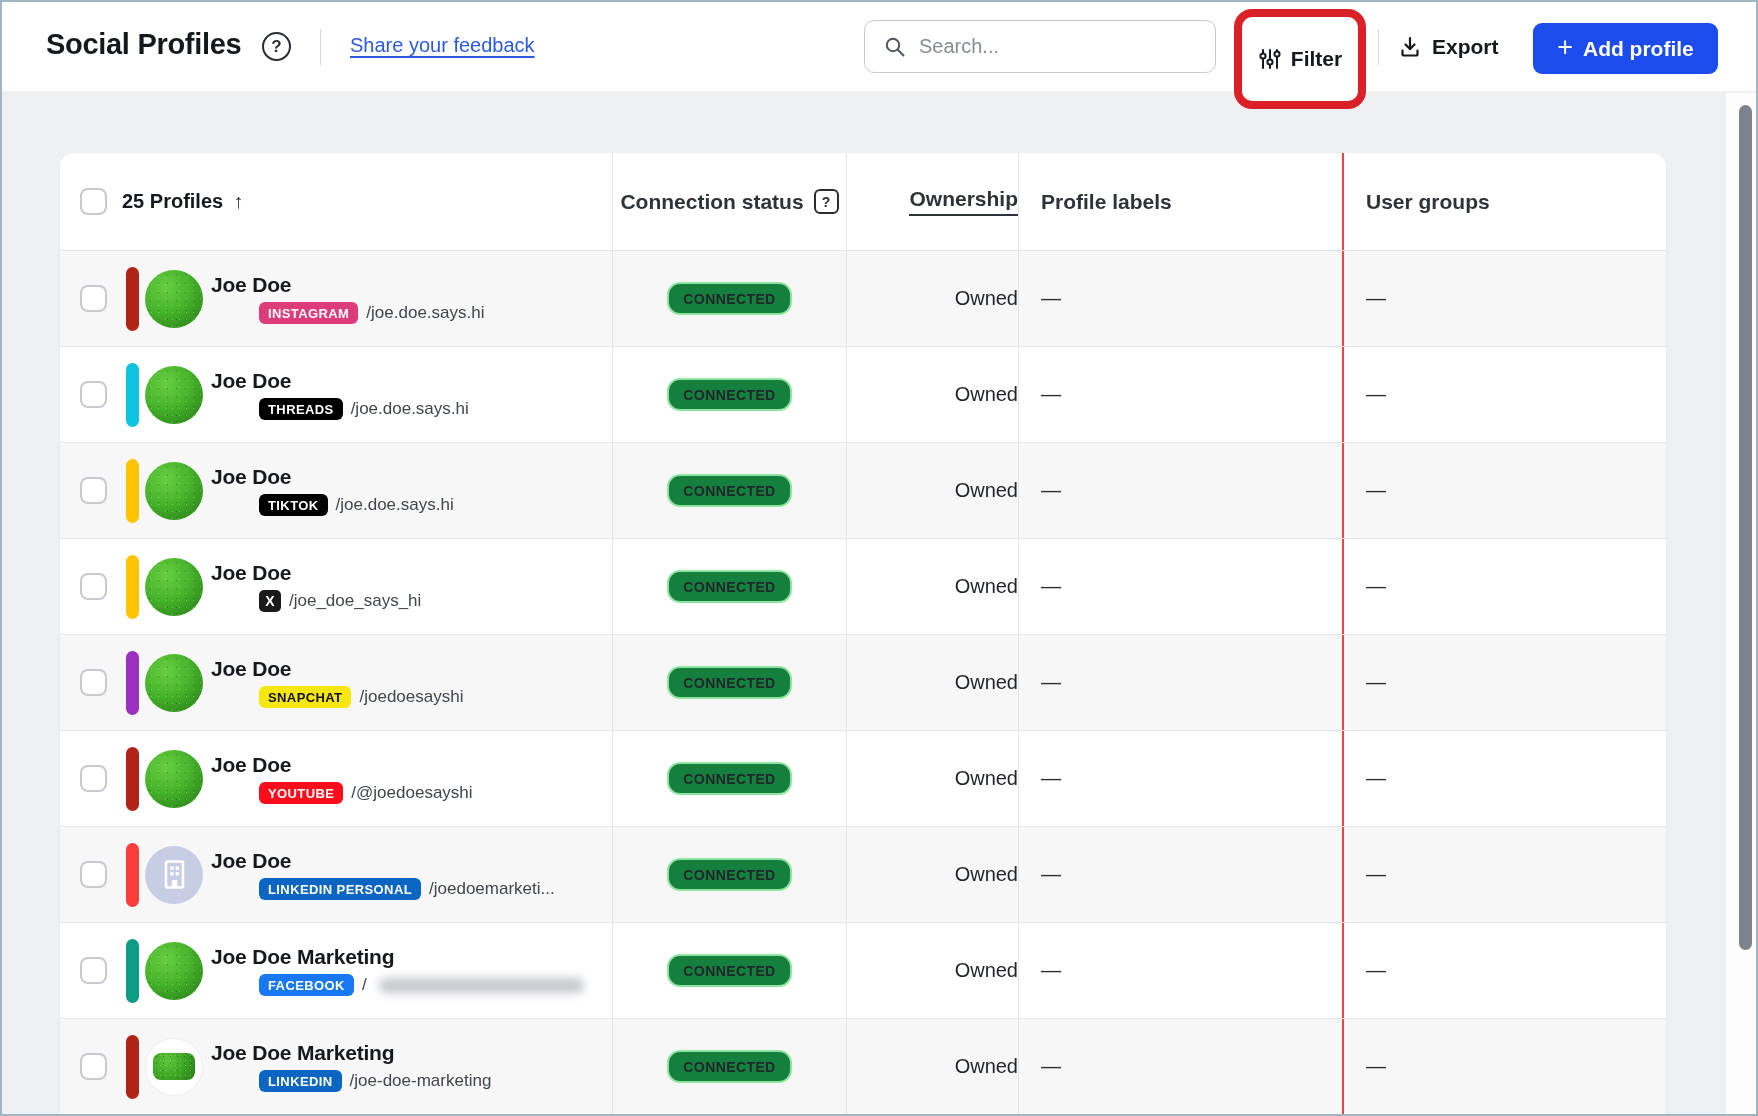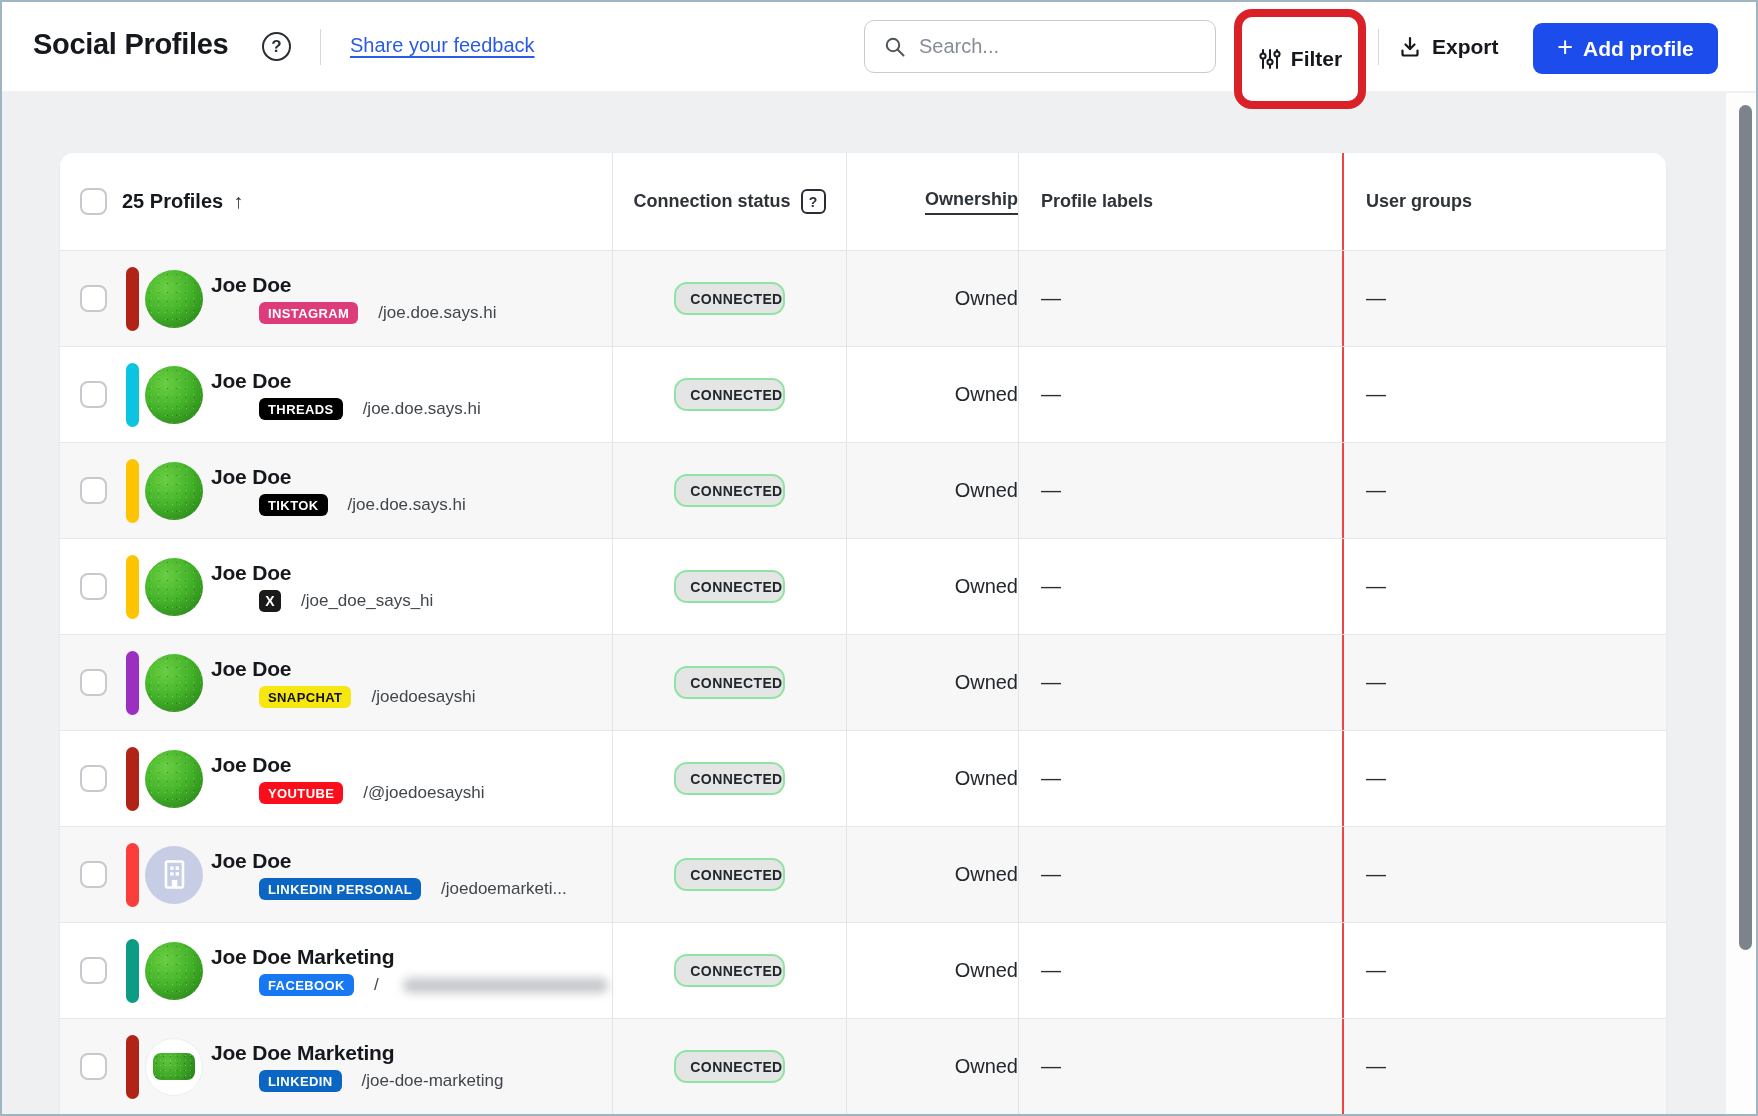--- a/index.html
+++ b/index.html
@@ -4,21 +4,21 @@
 <style>
   * { box-sizing: border-box; margin: 0; padding: 0; }
   html,body { background:#dfe3e6; }
   .page {
     position: relative; width: 1758px; height: 1116px;
     border: 2px solid #9fb6c2; background: #eef0f1; overflow: hidden;
     font-family: "Liberation Sans", sans-serif; color: #1a1d21;
   }
   
   .topbar { position:absolute; left:0; top:0; width:100%; height:89px; background:#fff; }
-  .page-title { position:absolute; left:31px; top:26px; font-size:29px; font-weight:700; letter-spacing:-0.3px; color:#15181c; }
+  .page-title { position:absolute; left:44px; top:26px; font-size:29px; font-weight:700; letter-spacing:-0.3px; color:#15181c; }
   .help-circle {
     position:absolute; left:260px; top:30px; width:29px; height:29px; border:2px solid #2a2e34;
     border-radius:50%; display:flex; align-items:center; justify-content:center;
     font-size:17px; font-weight:700; color:#2a2e34; background:#fff;
   }
   .vdiv { position:absolute; width:1px; background:#d6d8db; }
   .vdiv-title { left:318px; top:27px; height:36px; }
   .feedback-link { position:absolute; left:348px; top:32px; font-size:20px; color:#2b5be4; text-decoration:underline; text-underline-offset:4px; cursor:pointer; }
   .search-box {
     position:absolute; left:862px; top:18px; width:352px; height:53px;
@@ -52,21 +52,21 @@
   .trow { display:flex; width:100%; }
   .thead { height:98px; border-bottom:1px solid #e4e5e7; background:#fff; }
   .row { height:96px; border-bottom:1px solid #e6e7e9; background:#fff; }
   .row.alt { background:#f7f7f8; }
   .cell { display:flex; align-items:center; height:100%; }
   .c1 { width:552px; padding-left:20px; }
   .c2 { width:234px; justify-content:center; border-left:1px solid #e4e5e7; }
   .c3 { width:172px; padding-left:19px; border-left:1px solid #e4e5e7;justify-content:flex-end; }
   .c4 { width:324px; padding-left:22px; border-left:1px solid #e4e5e7; }
   .c5 { width:324px; padding-left:22px; border-left:2px solid #ef4444; }
-  .col-label { font-size:18px; font-weight:700; color:#2e3339; }
+  .col-label { font-size:21px; font-weight:700; color:#2e3339; }
   .underline-sort { border-bottom:2px solid #2e3339; padding-bottom:3px; }
   .sort-arrow { font-size:20px; font-weight:400; color:#2e3339; margin-left:10px; }
   .qkey {
     width:25px; height:25px; border:2px solid #2a2e34; border-radius:6px; margin-left:10px;
     display:inline-flex; align-items:center; justify-content:center;
     font-size:14px; font-weight:700; color:#2a2e34; background:transparent;
   }
   .checkbox { width:27px; height:27px; border:2px solid #c6c9cd; border-radius:8px; background:#fff; flex:none; cursor:pointer; }
   .thead .checkbox { margin-right:15px; }
   .bar { width:13px; height:64px; border-radius:7px; margin-left:19px; flex:none; }
@@ -80,30 +80,30 @@
   .avatar-building { background:#c6cde4; }
   .avatar-photo { background:#fff; border:1px solid #eceef0; }
   .avatar-photo .photo-inner { width:42px; height:27px; border-radius:8px; position:relative; overflow:hidden;
     background: radial-gradient(circle at 35% 30%, #5fc43a 0%, #3ea626 50%, #2c851a 90%); }
   .avatar-photo .photo-inner::after { content:""; position:absolute; inset:0;
     background-image: radial-gradient(rgba(10,70,5,.45) 14%, transparent 15%),
                       radial-gradient(rgba(150,235,110,.5) 16%, transparent 17%);
     background-size: 7px 7px, 5px 5px; }
   .ptext { display:flex; flex-direction:column; margin-left:8px; gap:5px; min-width:0; }
   .name { font-size:21px; font-weight:700; color:#15181c; letter-spacing:-0.2px; }
-  .handle-line { display:flex; align-items:center; gap:20px;padding-left:48px; }
+  .handle-line { display:flex; align-items:center; gap:8px;padding-left:48px; }
   .badge {
     display:inline-flex; align-items:center; border-radius:6px; padding:4px 9px 3px 9px;
     font-size:13px; font-weight:700; letter-spacing:.4px; line-height:1.2; white-space:nowrap;
   }
   .badge-x { padding:0; width:22px; height:22px; border-radius:5px; justify-content:center; font-size:14px; }
   .handle { font-size:17px; color:#41464c; white-space:nowrap; }
   .blur-blob { display:inline-block; width:205px; height:15px; background:#c5c8cc; border-radius:7px; filter:blur(5px); margin-left:4px; }
   .status-badge {
-    background:#e5e5e5; border:2px solid #90e4a2; border-radius:13px; padding:7px 0 6px 14px;
+    background:#15803d; border:2px solid #90e4a2; border-radius:13px; padding:7px 14px 6px 14px;
     font-size:14px; font-weight:700; letter-spacing:.4px; color:#20262b;
   }
   .owned { font-size:20px; color:#23272c; }
   .dash { font-size:20px; color:#2a2e33; font-weight:400; }
   
   .scroll-track { position:absolute; left:1724px; top:91px; width:30px; height:1023px; background:#fdfdfd; }
   .scroll-thumb { position:absolute; left:1737px; top:103px; width:13px; height:845px; border-radius:7px; background:#7d838a; }
   .icon-svg { flex:none; display:block; }
 </style>
 </head>

